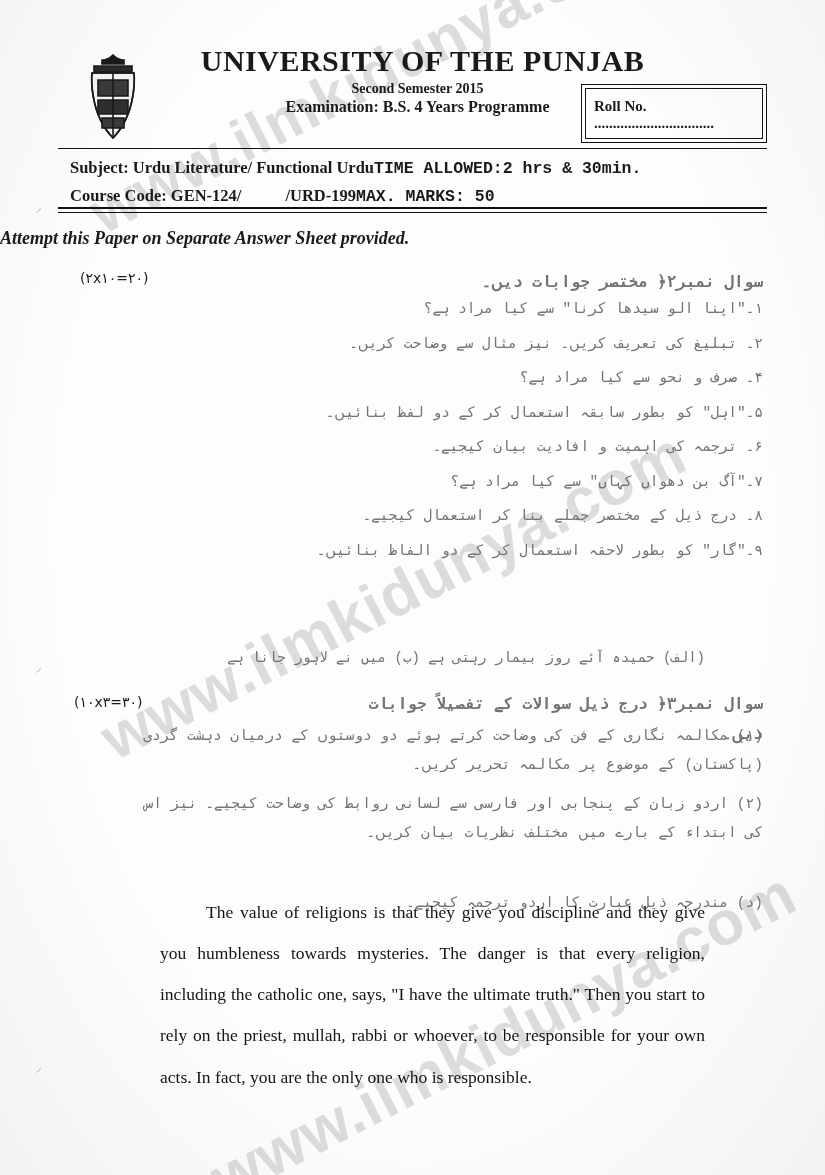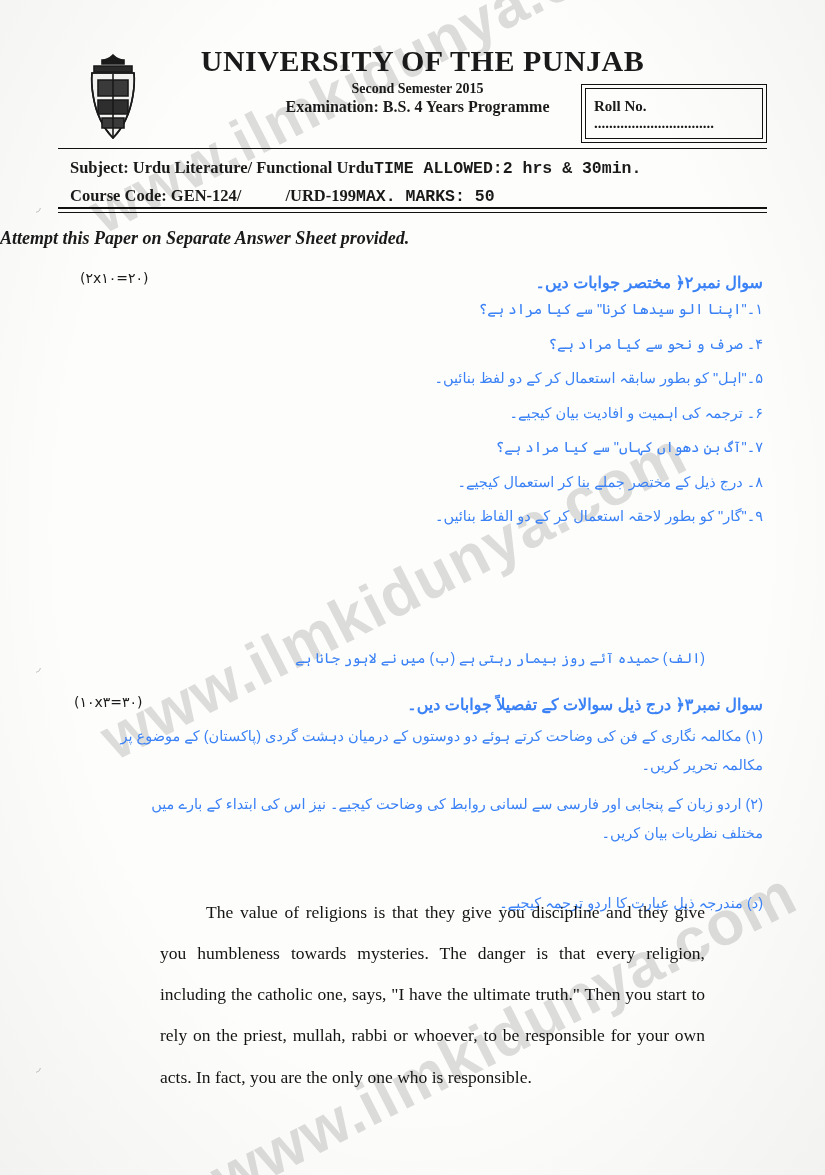--- a/index.html
+++ b/index.html
@@ -149,24 +149,24 @@
     font-style: italic;
     font-weight: 700;
     font-size: 18px;
     font-family: "Liberation Serif", serif;
   }
 
   
   .urdu {
     direction: rtl;
     text-align: right;
-    font-family: Liberation Sans, sans-serif;
+    font-family: Liberation Mono, monospace;
     font-size: 15px;
     line-height: 1.9;
-    color: #3b82f6;
+    color: #737373;
   }
   #q2-head {
     position: absolute;
     right: 62px;
     top: 268px;
     width: 340px;
     font-weight: 700;
     font-size: 16px;
   }
   #q2-marks {
@@ -311,20 +311,21 @@
   <div class="hr-thick" id="rule-2"></div>
   <div class="hr-thin" id="rule-3"></div>
 
   <div id="attempt-note">Attempt this Paper on Separate Answer Sheet provided.</div>
 
   <div id="q2-head" class="urdu">سوال نمبر۲﴿ مختصر جوابات دیں۔</div>
   <div id="q2-marks">(۲x۱۰=۲۰)</div>
 
   <div id="q2-list" class="urdu">
     <div class="q-item">۱۔"اپنا الو سیدھا کرنا" سے کیا مراد ہے؟</div>
+    <div class="q-item">۲۔ تبلیغ کی تعریف کریں۔ نیز مثال سے وضاحت کریں۔</div>
     <div class="q-item">۴۔ صرف و نحو سے کیا مراد ہے؟</div>
     <div class="q-item">۵۔"اہل" کو بطور سابقہ استعمال کر کے دو لفظ بنائیں۔</div>
     <div class="q-item">۶۔ ترجمہ کی اہمیت و افادیت بیان کیجیے۔</div>
     <div class="q-item">۷۔"آگ بن دھواں کہاں" سے کیا مراد ہے؟</div>
     <div class="q-item">۸۔ درج ذیل کے مختصر جملے بنا کر استعمال کیجیے۔</div>
     <div class="q-item">۹۔"گار" کو بطور لاحقہ استعمال کر کے دو الفاظ بنائیں۔</div>
   </div>
 
   <div id="q2-sub" class="urdu">(الف) حمیدہ آئے روز بیمار رہتی ہے          (ب) میں نے لاہور جانا ہے</div>
 

